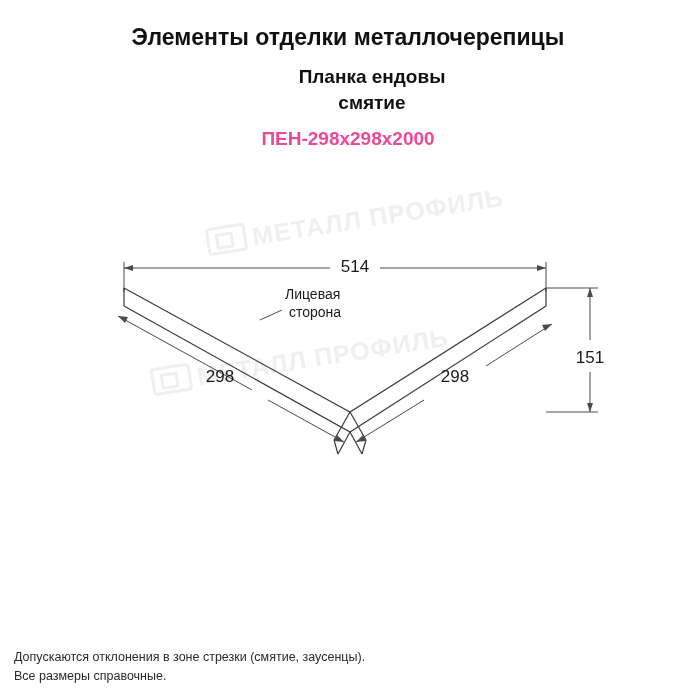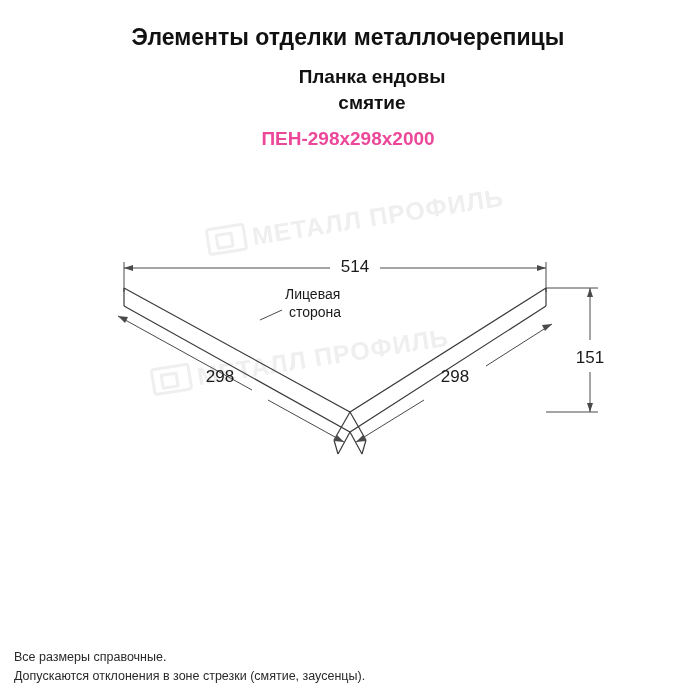--- a/index.html
+++ b/index.html
@@ -191,17 +191,17 @@
       <text class="dim-label" x="355" y="72" text-anchor="middle">514</text>
       <text class="dim-label" x="590" y="163" text-anchor="middle">151</text>
       <text class="dim-label" x="220" y="182" text-anchor="middle">298</text>
       <text class="dim-label" x="455" y="182" text-anchor="middle">298</text>
       <text class="face-label" x="285" y="99">Лицевая</text>
       <text class="face-label" x="289" y="117">сторона</text>
     </svg>
   </div>
 
   <div class="footer">
+    <div>Допускаются отклонения в зоне стрезки (смятие, заусенцы).</div>
     <div>Все размеры справочные.</div>
-    <div>Допускаются отклонения в зоне стрезки (смятие, заусенцы).</div>
   </div>
 
 </div>
 
 </body></html>

